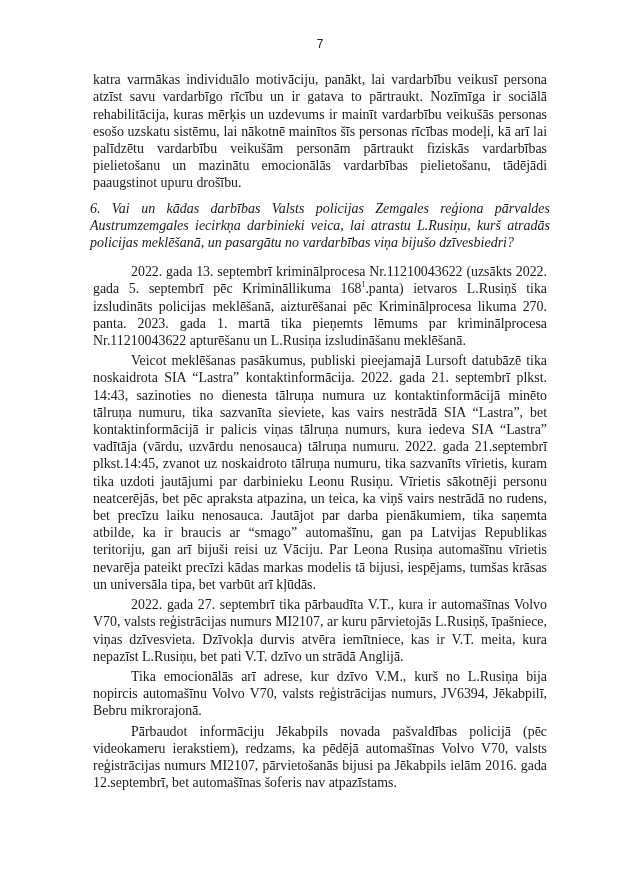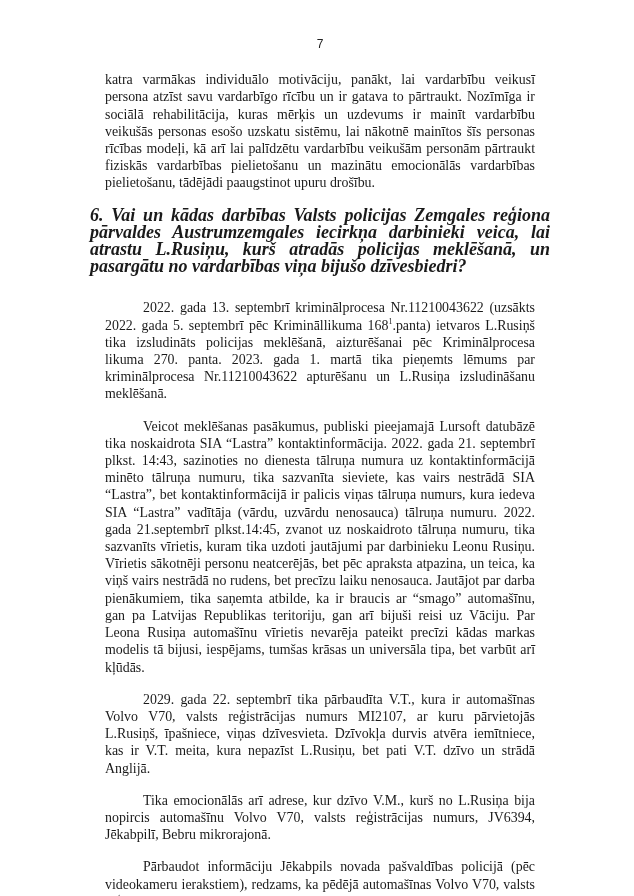--- a/index.html
+++ b/index.html
@@ -6,41 +6,41 @@
     body { width: 634px; height: 896px; position: relative; overflow: hidden; }
     .page {
       position: absolute; left: 90px; top: 0; width: 460px;
       font-family: "Liberation Serif", serif; font-size: 13.9px; color: #1a1a1a;
       line-height: 17.2px;
     }
     .page-number {
       text-align: center; font-family: "Liberation Sans", sans-serif; font-size: 12px;
       margin-top: 36px; margin-bottom: 18px; color: #222;
     }
-    p { margin: 15px; text-align: justify; text-align-last: left; }
+    p { margin: 3px; text-align: justify; text-align-last: left; }
     p.indent { text-indent: 38px; }
     .heading {
-      font-weight: bold; font-style: italic; margin-top: 8px; margin-bottom: 24px;
-      text-align: justify; font-size: 18px; line-height: 17.2px;
+      font-weight: normal; font-style: italic; margin-top: 8px; margin-bottom: 12px;
+      text-align: justify; font-size: 14px; line-height: 17.2px;
     }
     sup { font-size: 8px; line-height: 0; vertical-align: super; }
   </style>
 </head>
 <body>
 
 <div class="page">
   <div class="page-number">7</div>
 
   <p>katra varmākas individuālo motivāciju, panākt, lai vardarbību veikusī persona atzīst savu vardarbīgo rīcību un ir gatava to pārtraukt. Nozīmīga ir sociālā rehabilitācija, kuras mērķis un uzdevums ir mainīt vardarbību veikušās personas esošo uzskatu sistēmu, lai nākotnē mainītos šīs personas rīcības modeļi, kā arī lai palīdzētu vardarbību veikušām personām pārtraukt fiziskās vardarbības pielietošanu un mazinātu emocionālās vardarbības pielietošanu, tādējādi paaugstinot upuru drošību.</p>
 
   <div class="heading">6. Vai un kādas darbības Valsts policijas Zemgales reģiona pārvaldes Austrumzemgales iecirkņa darbinieki veica, lai atrastu L.Rusiņu, kurš atradās policijas meklēšanā, un pasargātu no vardarbības viņa bijušo dzīvesbiedri?</div>
 
   <p class="indent"><span>2022. gada 13. septembrī kriminālprocesa Nr.11210043622 (uzsākts 2022. gada 5. septembrī pēc Krimināllikuma 168</span><sup>1</sup><span>.panta) ietvaros L.Rusiņš tika izsludināts policijas meklēšanā, aizturēšanai pēc Kriminālprocesa likuma 270. panta. 2023. gada 1. martā tika pieņemts lēmums par kriminālprocesa Nr.11210043622 apturēšanu un L.Rusiņa izsludināšanu meklēšanā.</span></p>
 
   <p class="indent">Veicot meklēšanas pasākumus, publiski pieejamajā Lursoft datubāzē tika noskaidrota SIA “Lastra” kontaktinformācija. 2022. gada 21. septembrī plkst. 14:43, sazinoties no dienesta tālruņa numura uz kontaktinformācijā minēto tālruņa numuru, tika sazvanīta sieviete, kas vairs nestrādā SIA “Lastra”, bet kontaktinformācijā ir palicis viņas tālruņa numurs, kura iedeva SIA “Lastra” vadītāja (vārdu, uzvārdu nenosauca) tālruņa numuru. 2022. gada 21.septembrī plkst.14:45, zvanot uz noskaidroto tālruņa numuru, tika sazvanīts vīrietis, kuram tika uzdoti jautājumi par darbinieku Leonu Rusiņu. Vīrietis sākotnēji personu neatcerējās, bet pēc apraksta atpazina, un teica, ka viņš vairs nestrādā no rudens, bet precīzu laiku nenosauca. Jautājot par darba pienākumiem, tika saņemta atbilde, ka ir braucis ar “smago” automašīnu, gan pa Latvijas Republikas teritoriju, gan arī bijuši reisi uz Vāciju. Par Leona Rusiņa automašīnu vīrietis nevarēja pateikt precīzi kādas markas modelis tā bijusi, iespējams, tumšas krāsas un universāla tipa, bet varbūt arī kļūdās.</p>
 
-  <p class="indent">2029. gada 22. septembrī tika pārbaudīta V.T., kura ir automašīnas Volvo V70, valsts reģistrācijas numurs MI2107, ar kuru pārvietojās L.Rusiņš, īpašniece, viņas dzīvesvieta. Dzīvokļa durvis atvēra iemītniece, kas ir V.T. meita, kura nepazīst L.Rusiņu, bet pati V.T.  dzīvo un strādā Anglijā.</p>
+  <p class="indent">2022. gada 27. septembrī tika pārbaudīta V.T., kura ir automašīnas Volvo V70, valsts reģistrācijas numurs MI2107, ar kuru pārvietojās L.Rusiņš, īpašniece, viņas dzīvesvieta. Dzīvokļa durvis atvēra iemītniece, kas ir V.T. meita, kura nepazīst L.Rusiņu, bet pati V.T.  dzīvo un strādā Anglijā.</p>
 
 
   <p class="indent">Tika emocionālās arī adrese, kur dzīvo V.M., kurš no L.Rusiņa bija nopircis automašīnu Volvo V70, valsts reģistrācijas numurs, JV6394, Jēkabpilī, Bebru mikrorajonā.</p>
 
   <p class="indent">Pārbaudot informāciju Jēkabpils novada pašvaldības policijā (pēc videokameru ierakstiem), redzams, ka pēdējā automašīnas Volvo V70, valsts reģistrācijas numurs MI2107, pārvietošanās bijusi pa Jēkabpils ielām 2016. gada 12.septembrī, bet automašīnas šoferis nav atpazīstams.</p>
 </div>
 
 </body></html>

